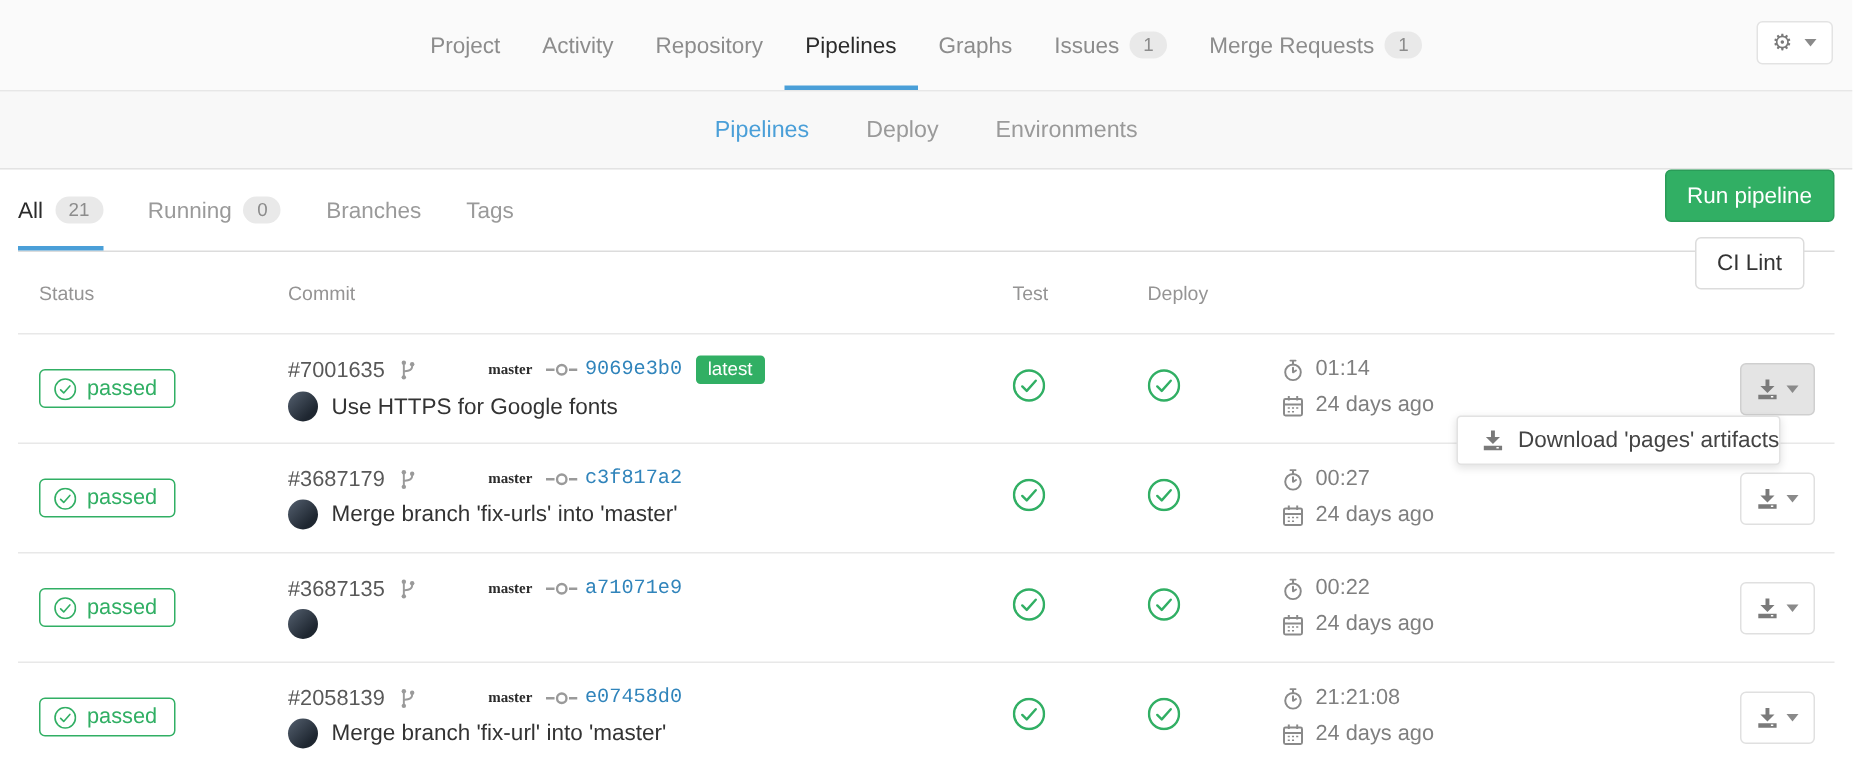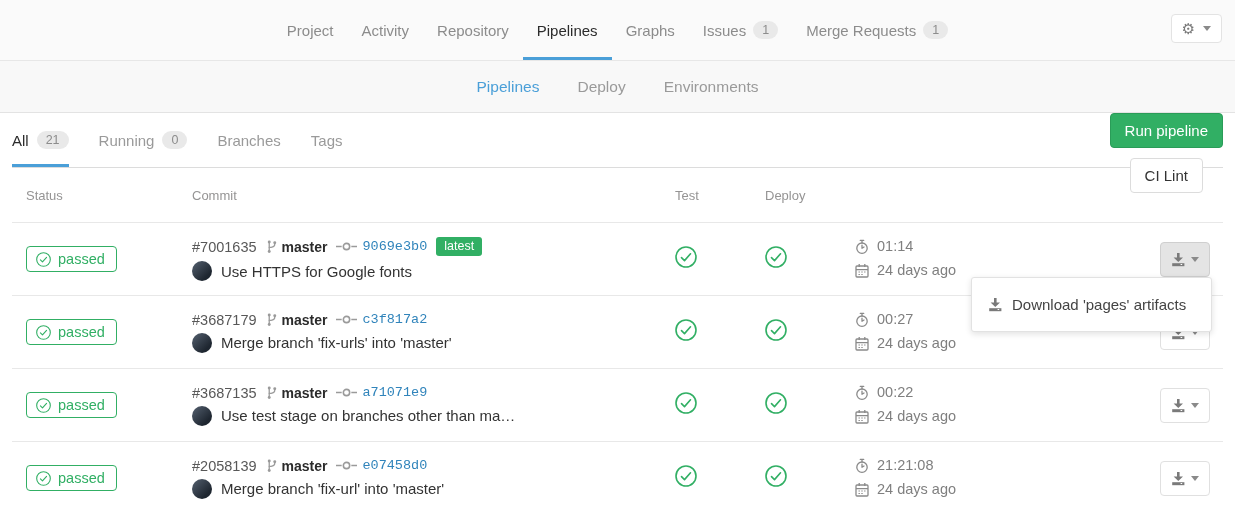--- a/index.html
+++ b/index.html
@@ -70,21 +70,21 @@
   .pipeline-row { min-height:73px; border-bottom:1px solid #e8e8e8; }
 
   .status-badge {
     display:inline-flex; align-items:center; gap:7px;
     border:1px solid #31af64; color:#31af64; border-radius:4px;
     padding:4px 11px 4px 9px; font-size:14.5px; cursor:pointer; background:#fff;
   }
   .commit-line1 { display:flex; align-items:center; gap:9px; margin-bottom:5px; }
   .pipeline-id { color:#585858; font-size:14.5px; }
   .branch-ref { display:flex; align-items:center; gap:4px; cursor:pointer; }
-  .branch-name { font-family:Liberation Sans, sans-serif; font-weight:bold; font-size:14px; color:#2b2b2b; }
+  .branch-name { font-family:Liberation Serif, serif; font-weight:bold; font-size:10px; color:#2b2b2b;margin-left:44px; }
   .sha-ref { display:flex; align-items:center; gap:5px; cursor:pointer; }
   .sha { font-family:"Liberation Mono", monospace; font-size:13.5px; color:#3084bb; }
   .tag-latest {
     background:#31af64; color:#fff; font-size:12.5px;
     border-radius:3px; padding:3px 8px; line-height:1.1;
   }
   .commit-line2 { display:flex; align-items:center; gap:9px; }
   .avatar {
     width:20px; height:20px; border-radius:50%; flex:0 0 20px;
     background:linear-gradient(135deg,#4a5563 15%,#1e2630 75%);
@@ -96,23 +96,23 @@
   .time-line { display:flex; align-items:center; gap:8px; color:#7f7f7f; font-size:14.5px; line-height:1.65; }
   .cell-actions { justify-self:end; padding-right:13px; }
   .dd-btn {
     width:50px; height:35px; display:flex; align-items:center; justify-content:center; gap:6px;
     background:#fff; border:1px solid #e0e0e0; border-radius:4px; cursor:pointer;
   }
   .dd-btn.active { background:#e4e4e4; border-color:#cfcfcf; }
 
   
   .dropdown-menu {
-    position:absolute; left:971px; top:277px; width:241px;
+    position:absolute; left:971px; top:277px; width:216px;
     background:#fff; border:1px solid #e2e2e2; border-radius:3px;
-    box-shadow:0 2px 6px rgba(0,0,0,.12); z-index:10; padding:12px 0;
+    box-shadow:0 2px 6px rgba(0,0,0,.12); z-index:10; padding:1px 0;
   }
   .dropdown-item {
     display:flex; align-items:center; gap:10px; padding:6px 16px;
     font-size:15px; color:#444; cursor:pointer; white-space:nowrap;
   }
 
   .icon { display:inline-flex; flex:none; }
 </style>
 </head>
 <body>
@@ -369,21 +369,20 @@
         <span class="sha-ref">
           <svg class="icon" width="21" height="11" viewBox="0 0 24 12">
                 <use href="#i-commit"></use>
               </svg>
           <span class="sha">a71071e9</span>
         </span>
 
       </div>
       <div class="commit-line2">
         <span class="avatar"></span>
-        <span class="commit-msg">Use test stage on branches other than ma…</span>
       </div>
     </div>
     <div class="cell-test">
       <svg class="icon" width="22" height="22" viewBox="0 0 22 22">
             <use href="#i-check-circle"></use>
           </svg>
     </div>
     <div class="cell-deploy">
       <svg class="icon" width="22" height="22" viewBox="0 0 22 22">
             <use href="#i-check-circle"></use>

